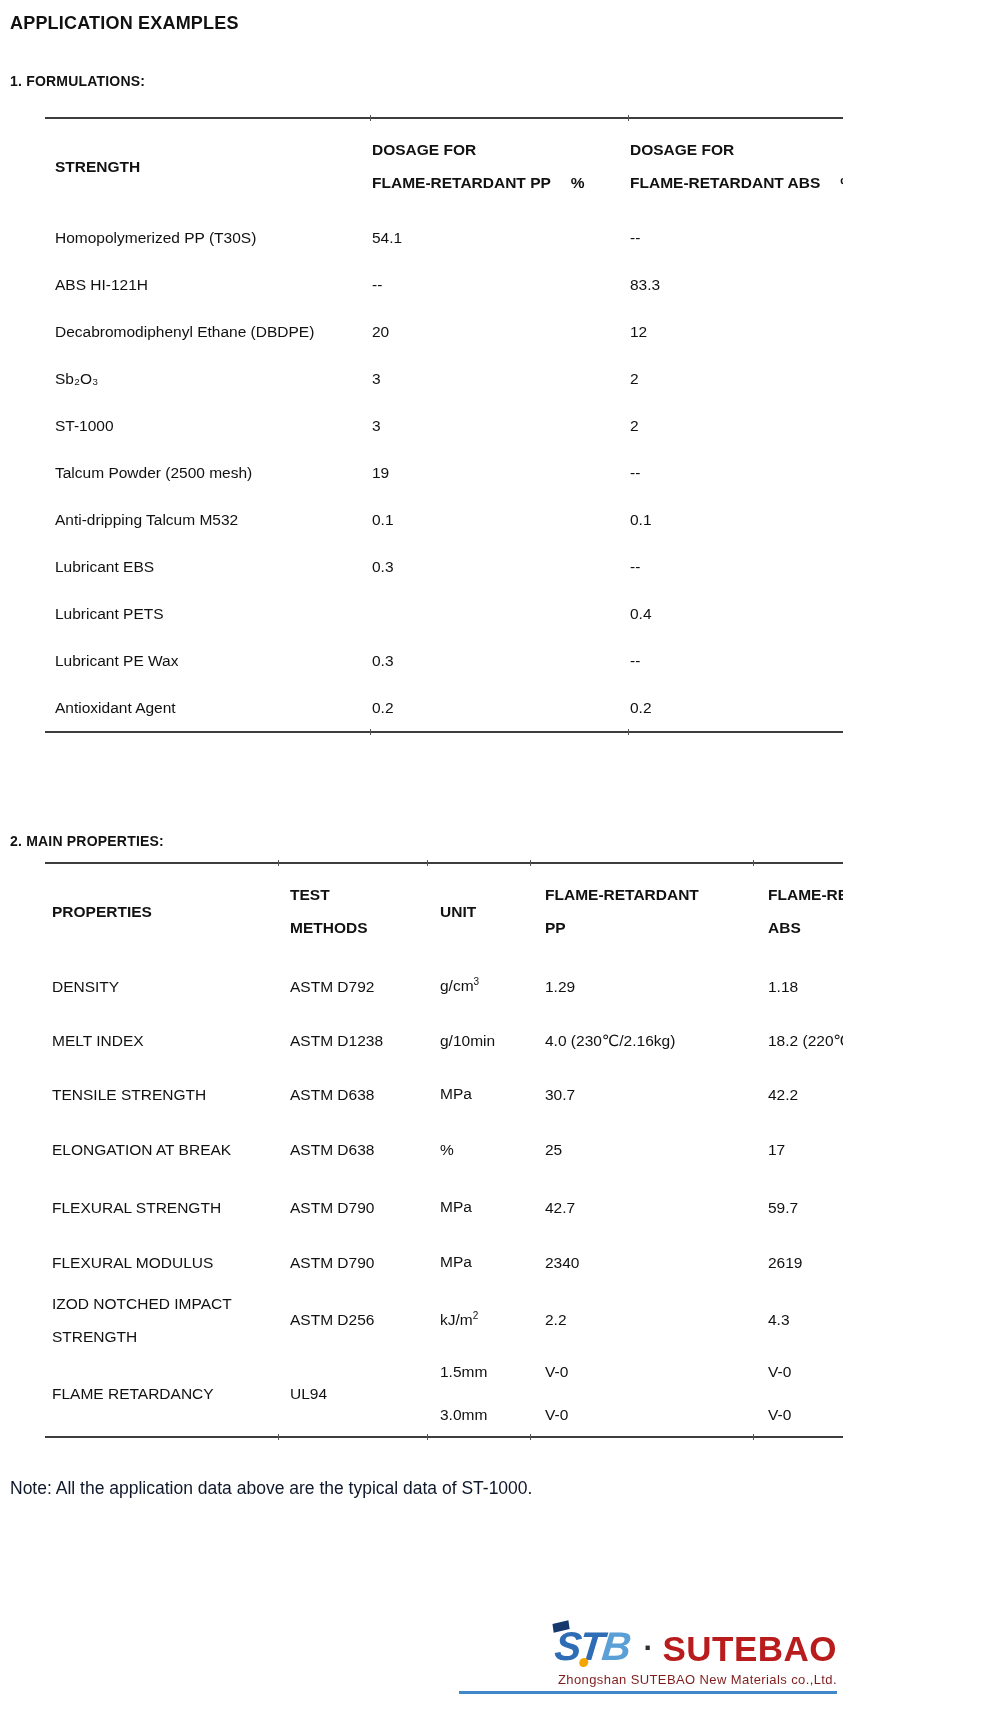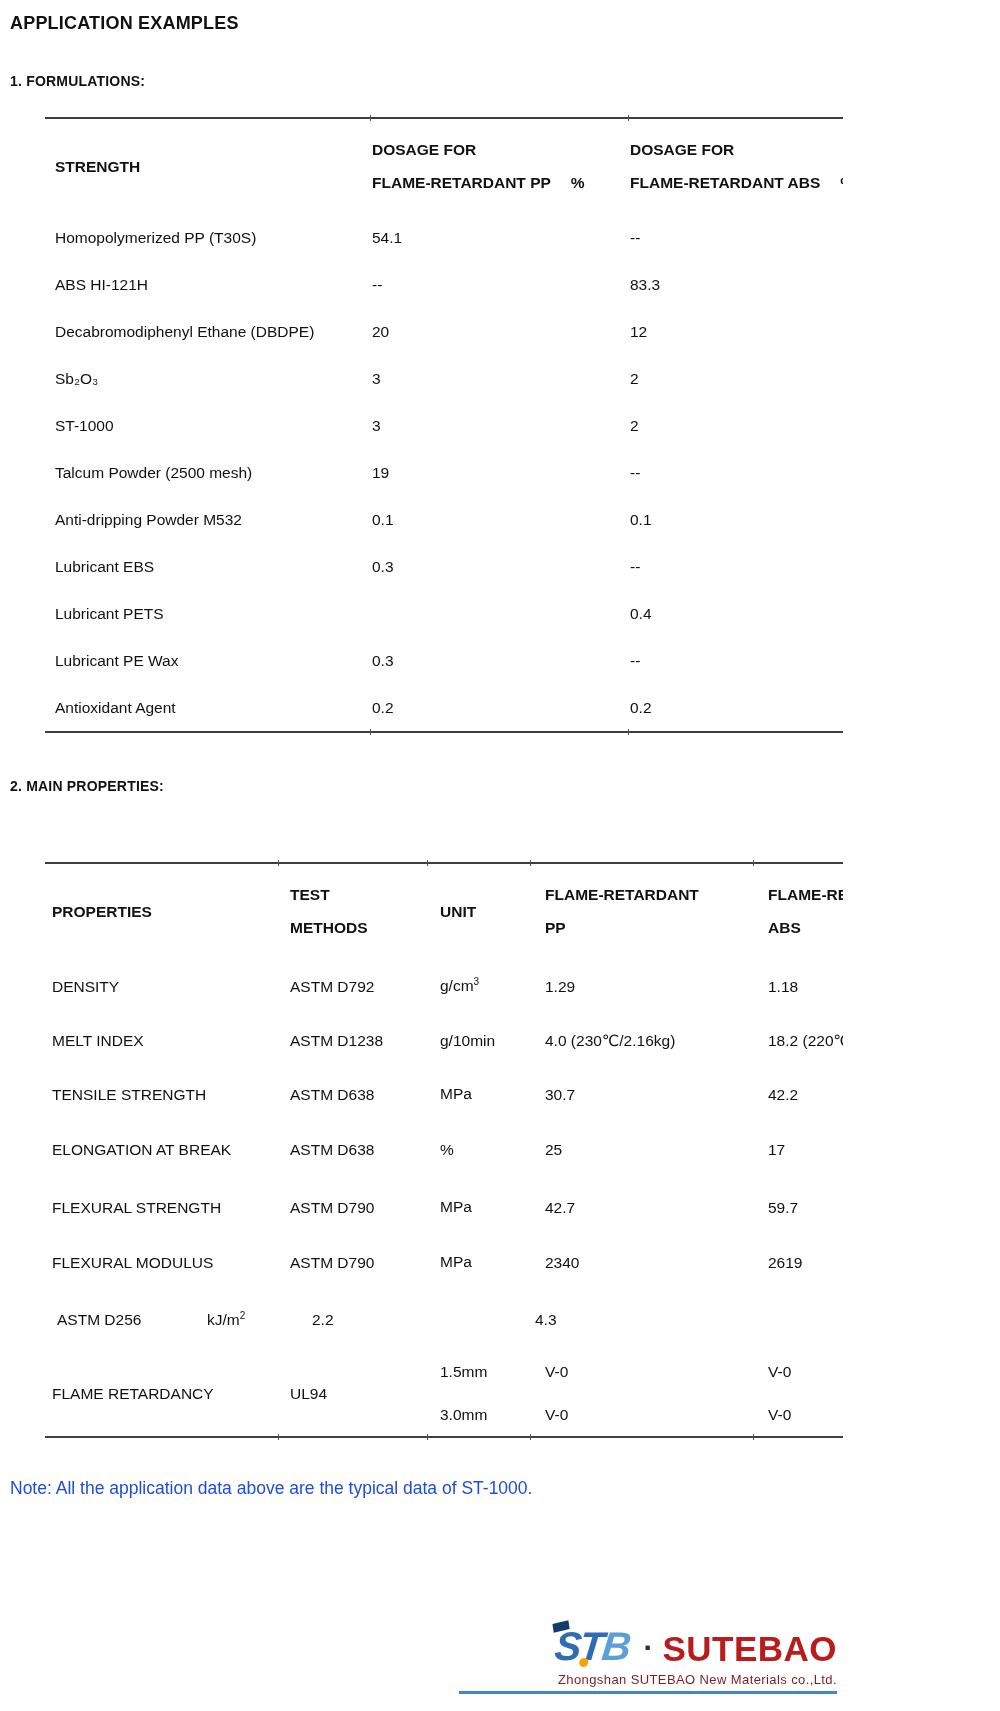--- a/index.html
+++ b/index.html
@@ -3,21 +3,21 @@
 <meta charset="utf-8">
 <style>
   * { margin:0; padding:0; box-sizing:border-box; }
   html,body { background:#ffffff; }
   body { font-family:"Liberation Sans","DejaVu Sans",sans-serif; color:#111; }
   .page { position:relative; width:843px; height:1711px; background:#fff; overflow:hidden; }
 
   .h1 { position:absolute; left:10px; top:13px; font-size:18px; font-weight:bold; letter-spacing:0.2px; }
   .h2 { position:absolute; left:10px; font-size:14px; font-weight:bold; letter-spacing:0.2px; }
   .h2.form { top:73px; }
-  .h2.props { top:778px; }
+  .h2.props { top:833px; }
 
   .tbl { position:absolute; left:45px; width:925px; border-top:2px solid #3d3d3d; border-bottom:2px solid #3d3d3d; font-size:15.5px; }
   .tbl1 { top:117px; }
   .tbl2 { top:862px; }
 
   .tick { position:absolute; width:1px; height:6px; background:#555; }
   .tick.top { top:-4px; }
   .tick.bot { bottom:-4px; }
 
   .row { display:flex; align-items:center; }
@@ -36,21 +36,21 @@
   .t2 .c1 { width:233px; padding-left:7px; }
   .t2 .c2 { width:149px; padding-left:12px; }
   .t2 .c3 { width:103px; padding-left:13px; }
   .t2 .c4 { width:223px; padding-left:15px; }
   .t2 .c5 { flex:1; padding-left:15px; }
   .t2 .hdr-row { height:95px; }
   .sup { font-size:10px; vertical-align:super; line-height:1; }
   .wrap2 { line-height:33px; }
   .subcol { display:flex; flex-direction:column; justify-content:space-around; height:100%; }
 
-  .note { position:absolute; left:10px; top:1478px; font-size:17.5px; color:#1d4ed8; }
+  .note { position:absolute; left:10px; top:1478px; font-size:17.5px; color:#0f172a; }
 
   
   .logo { position:absolute; top:1626px; right:6px; width:378px; display:flex; flex-direction:column; align-items:flex-end; }
   .logo-row { display:flex; align-items:flex-end; }
   .stb { position:relative; display:flex; align-items:flex-end; font-style:italic; font-weight:900; font-size:40px; line-height:1; transform:skewX(-6deg); }
   .stb-s { color:#2e6db5; position:relative; }
   .stb-t { color:#2e6db5; position:relative; margin-left:-2px; }
   .stb-b { color:#5a9fd6; margin-left:-2px; }
   .accent { position:absolute; left:-4px; top:-4px; width:16px; height:9px; background:#15386d; transform:rotate(-14deg); }
   .odot { position:absolute; left:1px; bottom:-1px; width:9px; height:9px; border-radius:50%; background:#f6a400; }
@@ -109,21 +109,21 @@
       <div class="c1">ST-1000</div>
       <div class="c2">3</div>
       <div class="c3">2</div>
     </div>
     <div class="row drow">
       <div class="c1">Talcum Powder (2500 mesh)</div>
       <div class="c2">19</div>
       <div class="c3">--</div>
     </div>
     <div class="row drow">
-      <div class="c1">Anti-dripping Powder M532</div>
+      <div class="c1">Anti-dripping Talcum M532</div>
       <div class="c2">0.1</div>
       <div class="c3">0.1</div>
     </div>
     <div class="row drow">
       <div class="c1">Lubricant EBS</div>
       <div class="c2">0.3</div>
       <div class="c3">--</div>
     </div>
     <div class="row drow">
       <div class="c1">Lubricant PETS</div>
@@ -207,20 +207,21 @@
       <div class="c5">59.7</div>
     </div>
     <div class="row" style="height:53px">
       <div class="c1">FLEXURAL MODULUS</div>
       <div class="c2">ASTM D790</div>
       <div class="c3"><span>MPa</span><span class="sup"></span></div>
       <div class="c4">2340</div>
       <div class="c5">2619</div>
     </div>
     <div class="row" style="height:62px">
+      <div class="c1 wrap2">IZOD NOTCHED IMPACT STRENGTH</div>
       <div class="c2">ASTM D256</div>
       <div class="c3"><span>kJ/m</span><span class="sup">2</span></div>
       <div class="c4">2.2</div>
       <div class="c5">4.3</div>
     </div>
 
     <div class="row" style="height:85px">
       <div class="c1">FLAME RETARDANCY</div>
       <div class="c2">UL94</div>
       <div class="c3 subcol">

